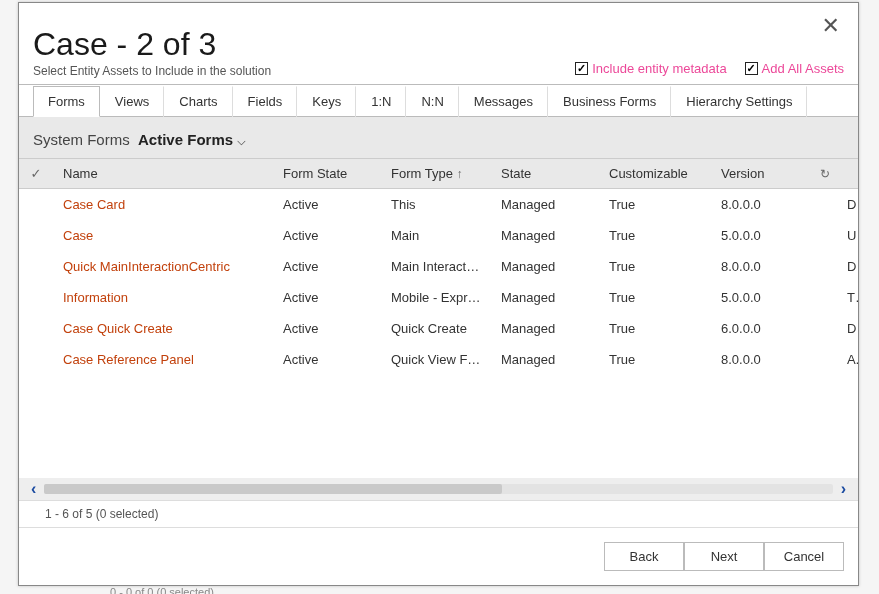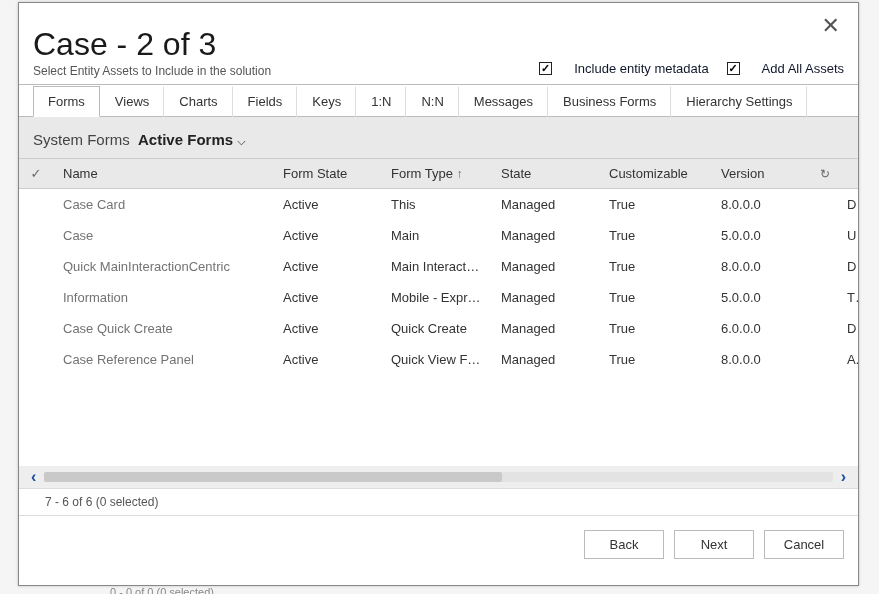--- a/index.html
+++ b/index.html
@@ -24,21 +24,21 @@
       left: 18px;
       right: 20px;
       bottom: 8px;
       background: #fff;
       border: 1px solid #888;
       display: flex;
       flex-direction: column;
       box-shadow: 0 0 3px rgba(0,0,0,0.2);
     }
     .dialog-inner {
-      padding: 20px 0 12px 0;
+      padding: 20px 0 0 0;
       display: flex;
       flex-direction: column;
       flex: 1;
       min-height: 0;
     }
     .close-btn {
       position: absolute;
       top: 12px;
       right: 18px;
       font-size: 22px;
@@ -66,23 +66,23 @@
     }
     .checks {
       display: flex;
       gap: 18px;
       align-items: center;
       padding-bottom: 2px;
     }
     .check-item {
       display: flex;
       align-items: center;
-      gap: 22px;
+      gap: 4px;
       font-size: 13px;
-      color: #0f172a;
+      color: #ec4899;
       cursor: pointer;
     }
     .checkbox {
       width: 13px;
       height: 13px;
       border: 1px solid #222;
       display: inline-flex;
       align-items: center;
       justify-content: center;
       background: #fff;
@@ -167,21 +167,21 @@
       background: #fff;
     }
     tbody td {
       padding: 8px 10px;
       color: #333;
       white-space: nowrap;
       overflow: hidden;
       text-overflow: ellipsis;
     }
     tbody td.linkish {
-      color: #737373;
+      color: #c2410c;
       cursor: pointer;
     }
     .table-body-area {
       flex: 1;
       background: #fff;
       overflow: hidden;
     }
     .hscroll {
       display: flex;
       align-items: center;
@@ -215,21 +215,20 @@
     .status-row {
       padding: 6px 26px;
       font-size: 12px;
       color: #555;
       background: #fff;
       border-top: 1px solid #ddd;
     }
     .footer {
       display: flex;
       justify-content: flex-end;
-      gap: 10px;
       padding: 14px;
       border-top: 1px solid #ddd;
       background: #fff;
     }
     .btn {
       min-width: 80px;
       padding: 6px 18px;
       font-size: 13px;
       background: #fff;
       border: 1px solid #bbb;
@@ -387,21 +386,21 @@
         <div class="table-body-area"></div>
 
         <div class="hscroll">
           <span class="arrow">‹</span>
           <div class="track">
             <div class="thumb"></div>
           </div>
           <span class="arrow">›</span>
         </div>
 
-        <div class="status-row">7 - 6 of 6 (0 selected)</div>
+        <div class="status-row">1 - 6 of 5 (0 selected)</div>
       </div>
     </div>
 
     <div class="footer">
       <button class="btn">Back</button>
       <button class="btn">Next</button>
       <button class="btn">Cancel</button>
     </div>
 
   </div>

